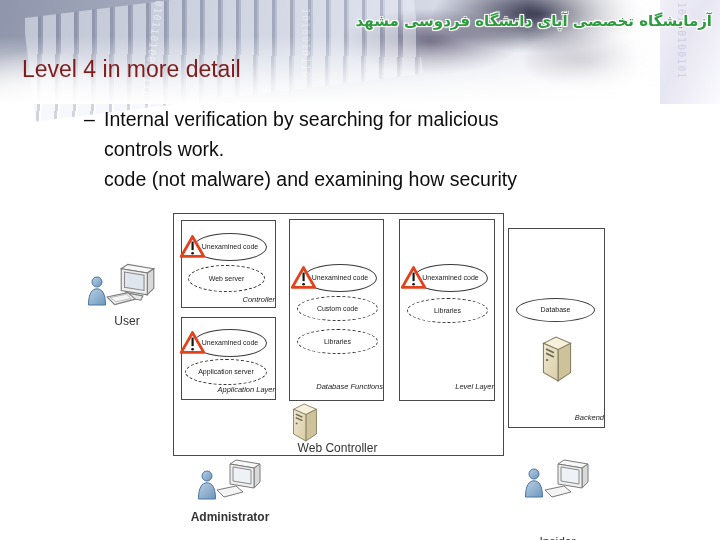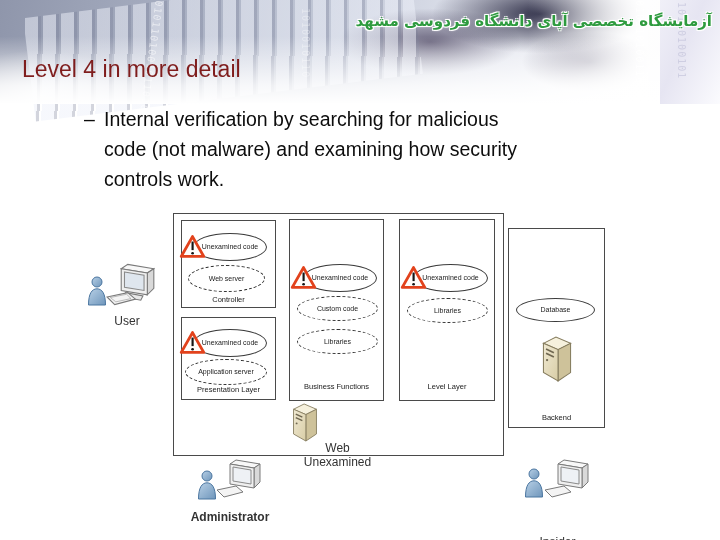--- a/index.html
+++ b/index.html
@@ -60,21 +60,21 @@
   }
 
   
   .title { position:absolute; left:22px; top:56px; font-size:23px; color:#7f1d1d; }
   .bullet { position:absolute; left:84px; top:104px; display:flex; font-size:19.5px; color:#0d0d0d; }
   .bullet .dash { width:20px; line-height:30px; }
   .bullet .line { line-height:30px; white-space:nowrap; }
 
   
   .box { position:absolute; border:1px solid #4a4a4a; background:#fff; box-sizing:border-box; }
-  .box-label { position:absolute; left:0; right:0; text-align:center; font-size:7.5px; color:#1a1a1a; }
+  .box-label { position:absolute; left:0; right:0; text-align:right; font-size:7.5px; color:#1a1a1a;font-style:italic; }
   .ell {
     position:absolute; border:1px solid #3c3c3c; border-radius:50%; background:#fff;
     display:flex; align-items:center; justify-content:center; text-align:center;
     font-size:7px; line-height:8px; color:#1a1a1a; padding:1px 5px; box-sizing:border-box; z-index:2;
   }
   .ell.dashed { border:1px dashed #2e2e2e; }
   .warn { position:absolute; z-index:3; }
   .icon-label { position:absolute; font-size:12px; color:#333; text-align:center; }
   .icon { position:absolute; }
 </style>
@@ -110,55 +110,55 @@
       <div class="org-line1">آزمایشگاه تخصصی آپای دانشگاه فردوسی مشهد</div>
     </div>
   </div>
 
   <div class="title">Level 4 in more detail</div>
 
   <div class="bullet">
     <div class="dash">–</div>
     <div>
       <div class="line">Internal verification by searching for malicious</div>
+      <div class="line">controls work.</div>
       <div class="line">code (not malware) and examining how security</div>
-      <div class="line">controls work.</div>
     </div>
   </div>
 
   <div class="box" style="left:173px;top:213px;width:331px;height:243px;"></div>
 
   <div class="box" style="left:181px;top:220px;width:95px;height:88px;">
     <div class="box-label" style="bottom:3px;">Controller</div>
   </div>
   <div class="ell" style="left:193px;top:233px;width:74px;height:28px;">Unexamined code</div>
   <div class="warn" style="left:179px;top:234px;">
     <svg width="27" height="25" viewBox="0 0 30 27">
         <path d="M15 2.5 L27.5 24.5 L2.5 24.5 Z" fill="#fffdfb" stroke="#e2421c" stroke-width="3.2" stroke-linejoin="round"></path>
         <rect x="13.9" y="8" width="2.4" height="9.5" fill="#151515"></rect>
         <circle cx="15.1" cy="21" r="1.5" fill="#151515"></circle>
       </svg>
   </div>
   <div class="ell dashed" style="left:188px;top:265px;width:77px;height:27px;">Web server</div>
 
   <div class="box" style="left:181px;top:317px;width:95px;height:83px;">
-    <div class="box-label" style="bottom:5px;">Presentation Layer</div>
+    <div class="box-label" style="bottom:5px;">Application Layer</div>
   </div>
   <div class="ell" style="left:193px;top:329px;width:74px;height:28px;">Unexamined code</div>
   <div class="warn" style="left:179px;top:330px;">
     <svg width="27" height="25" viewBox="0 0 30 27">
         <path d="M15 2.5 L27.5 24.5 L2.5 24.5 Z" fill="#fffdfb" stroke="#e2421c" stroke-width="3.2" stroke-linejoin="round"></path>
         <rect x="13.9" y="8" width="2.4" height="9.5" fill="#151515"></rect>
         <circle cx="15.1" cy="21" r="1.5" fill="#151515"></circle>
       </svg>
   </div>
   <div class="ell dashed" style="left:185px;top:359px;width:82px;height:26px;">Application server</div>
 
   <div class="box" style="left:289px;top:219px;width:95px;height:182px;">
-    <div class="box-label" style="bottom:9px;">Business Functions</div>
+    <div class="box-label" style="bottom:9px;">Database Functions</div>
   </div>
   <div class="ell" style="left:303px;top:264px;width:74px;height:28px;">Unexamined code</div>
   <div class="warn" style="left:290px;top:265px;">
     <svg width="27" height="25" viewBox="0 0 30 27">
         <path d="M15 2.5 L27.5 24.5 L2.5 24.5 Z" fill="#fffdfb" stroke="#e2421c" stroke-width="3.2" stroke-linejoin="round"></path>
         <rect x="13.9" y="8" width="2.4" height="9.5" fill="#151515"></rect>
         <circle cx="15.1" cy="21" r="1.5" fill="#151515"></circle>
       </svg>
   </div>
   <div class="ell dashed" style="left:297px;top:296px;width:81px;height:25px;">Custom code</div>
@@ -195,21 +195,21 @@
   <div class="icon" style="left:290px;top:402px;">
     <svg width="30" height="41" viewBox="0 0 34 46">
         <polygon points="4,8 16,2 30,8 18,14" fill="#f6f1dd" stroke="#857c5e"></polygon>
         <polygon points="18,14 30,8 30,36 18,44" fill="#cec29a" stroke="#857c5e"></polygon>
         <polygon points="4,8 18,14 18,44 4,36" fill="url(#sgrad)" stroke="#857c5e"></polygon>
         <line x1="6.5" y1="13.5" x2="14" y2="17" stroke="#6f6750" stroke-width="1.6"></line>
         <line x1="6.5" y1="17.5" x2="14" y2="21" stroke="#6f6750" stroke-width="1.6"></line>
         <circle cx="7.5" cy="24" r="1.1" fill="#6f6750"></circle>
       </svg>
   </div>
-  <div class="icon-label" style="left:295px;top:441px;width:85px;">Web Unexamined</div>
+  <div class="icon-label" style="left:295px;top:441px;width:85px;">Web Controller</div>
 
   <div class="icon" style="left:86px;top:276px;">
     <svg width="22" height="30" viewBox="0 0 22 30">
         <circle cx="11" cy="6" r="5" fill="url(#pgrad)" stroke="#4b76a0"></circle>
         <path d="M2.5 29 C2.5 17.5 6 12.8 11 12.8 C16 12.8 19.5 17.5 19.5 29 Z" fill="url(#pgrad)" stroke="#4b76a0"></path>
       </svg>
   </div>
   <div class="icon" style="left:106px;top:261px;">
     <svg width="50" height="48" viewBox="0 0 46 44">
         <polygon points="14,7 20,3 44,7 38,11" fill="#f8f8f8" stroke="#7a7a7a"></polygon>

